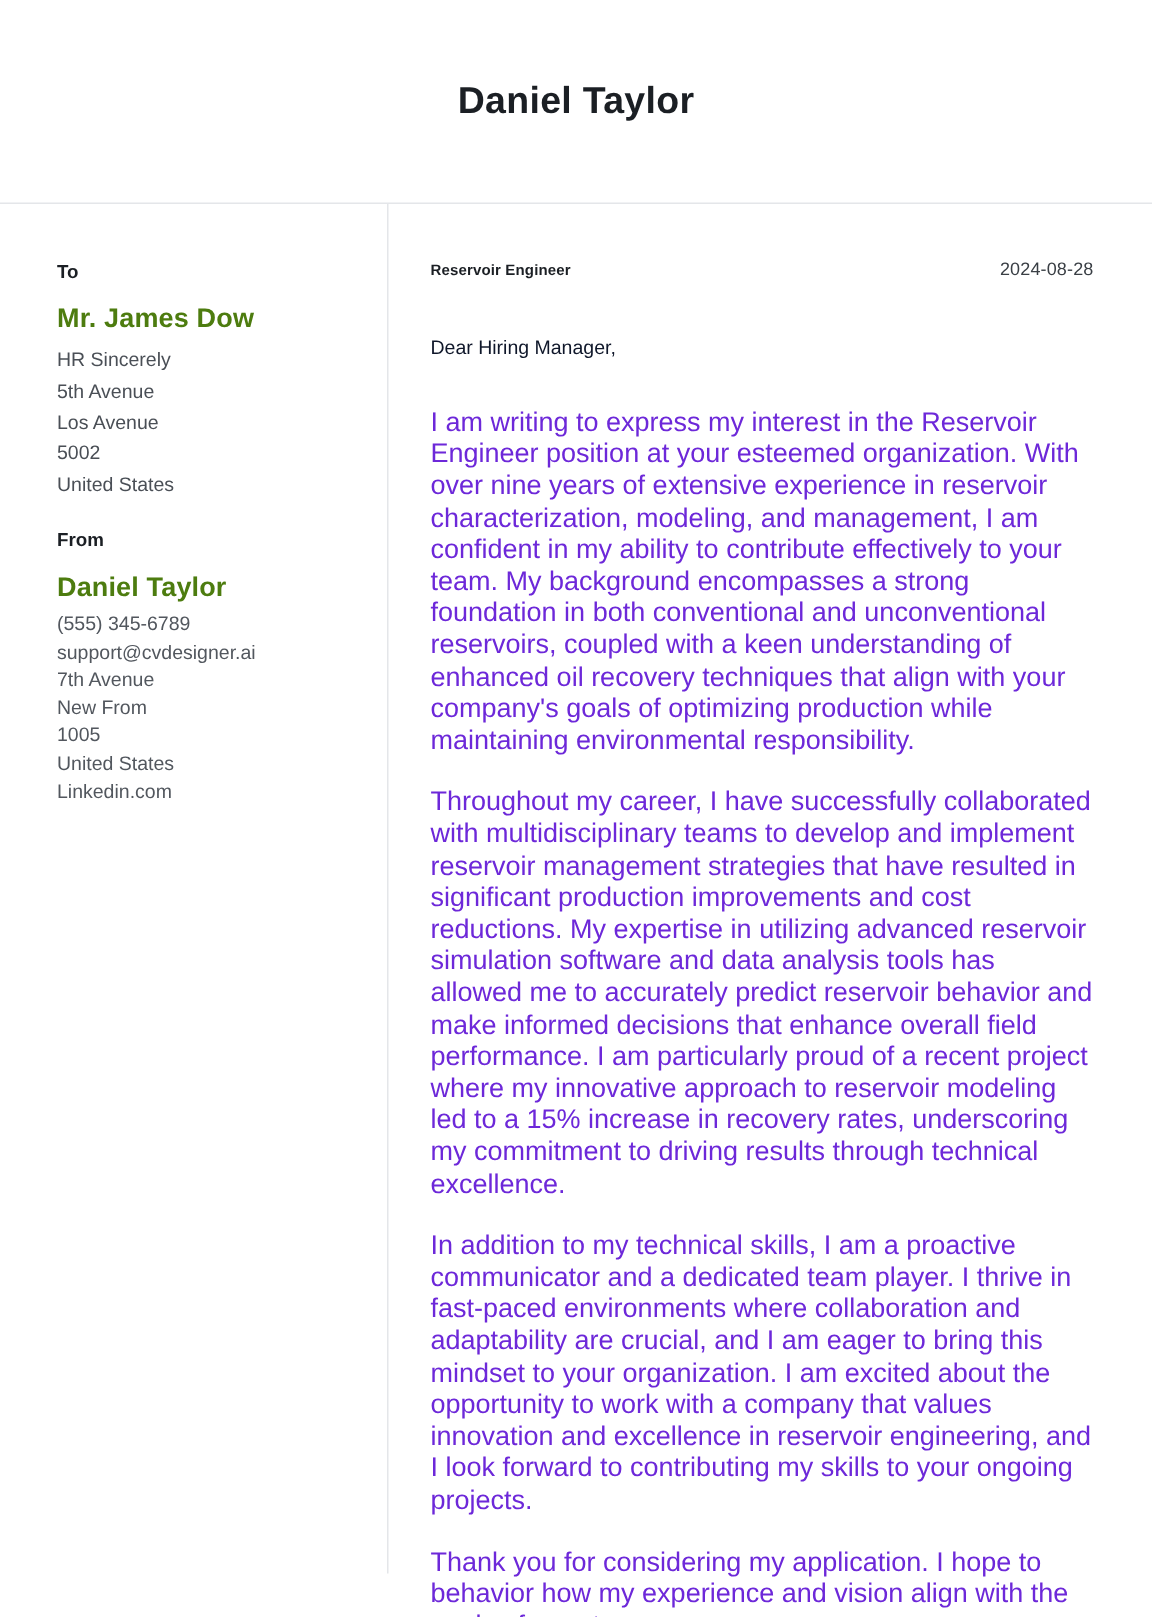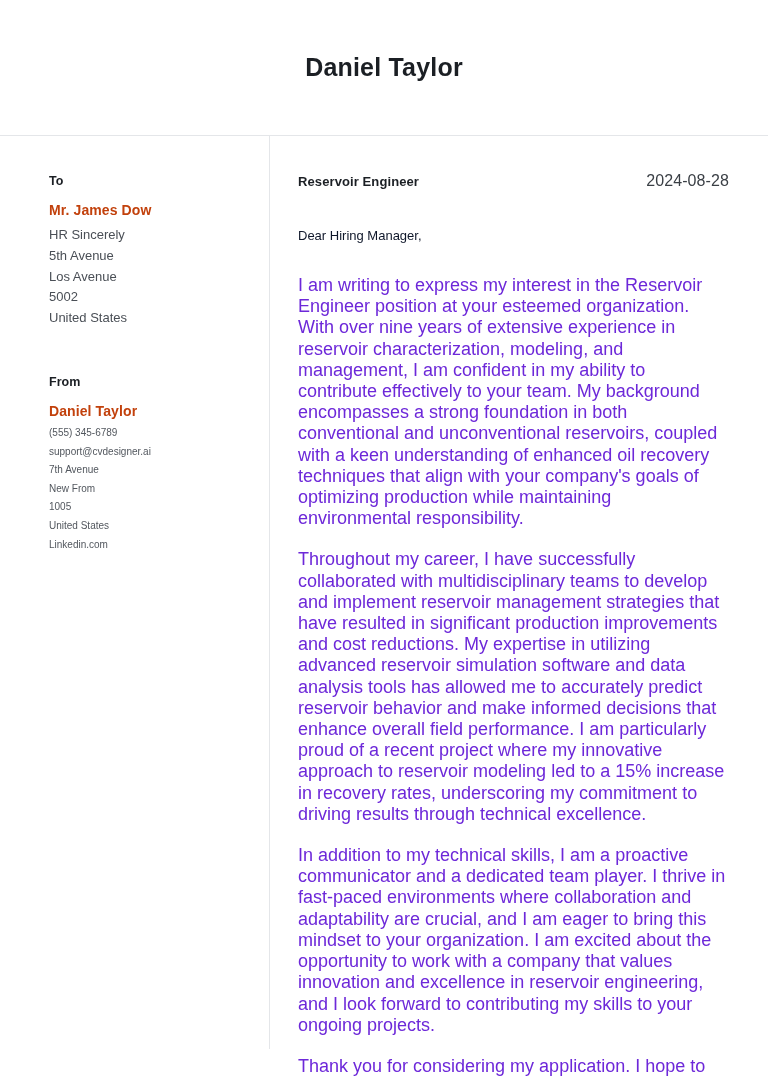--- a/index.html
+++ b/index.html
@@ -43,21 +43,20 @@
     width: 100%;
     background: #e4e6e9;
   }
 
   
   .content {
     display: flex;
     align-items: stretch;
     height: 943px;
     box-sizing: border-box;
-    padding-left: 11px;
   }
 
   .sidebar {
     width: 258px;
     flex: 0 0 258px;
     box-sizing: border-box;
     padding: 38px 30px 0 38px;
     position: relative;
   }
   .divider {
@@ -74,58 +73,58 @@
   }
 
   
   .block-label {
     font-size: 12.5px;
     font-weight: bold;
     color: #1b1f24;
     margin: 0 0 14px 0;
   }
   .block-name {
-    font-size: 14px;
-    font-weight: bold;
-    color: #c2410c;
+    font-size: 18px;
+    font-weight: bold;
+    color: #4d7c0f;
     margin: 0 0 7px 0;
     letter-spacing: 0.1px;
   }
   .to-line {
     font-size: 13px;
     color: #4a4f56;
     line-height: 20.8px;
   }
   .from-line {
-    font-size: 10px;
+    font-size: 13px;
     color: #52575e;
     line-height: 18.6px;
   }
   .from-block {
-    margin-top: 46px;
+    margin-top: 19px;
   }
   .from-block .block-name {
     margin-bottom: 5px;
   }
 
   
   .main-head {
     display: flex;
     align-items: baseline;
     justify-content: space-between;
     margin-bottom: 35px;
   }
   .job-title {
-    font-size: 13px;
+    font-size: 10px;
     font-weight: bold;
     color: #1b1f24;
     letter-spacing: 0.1px;
   }
   .letter-date {
-    font-size: 16px;
+    font-size: 12px;
     color: #3a3f45;
     letter-spacing: 0.1px;
   }
   .salutation {
     font-size: 13px;
     color: #0f172a;
     line-height: 21px;
     margin: 0 0 29px 0;
   }
   .para {

